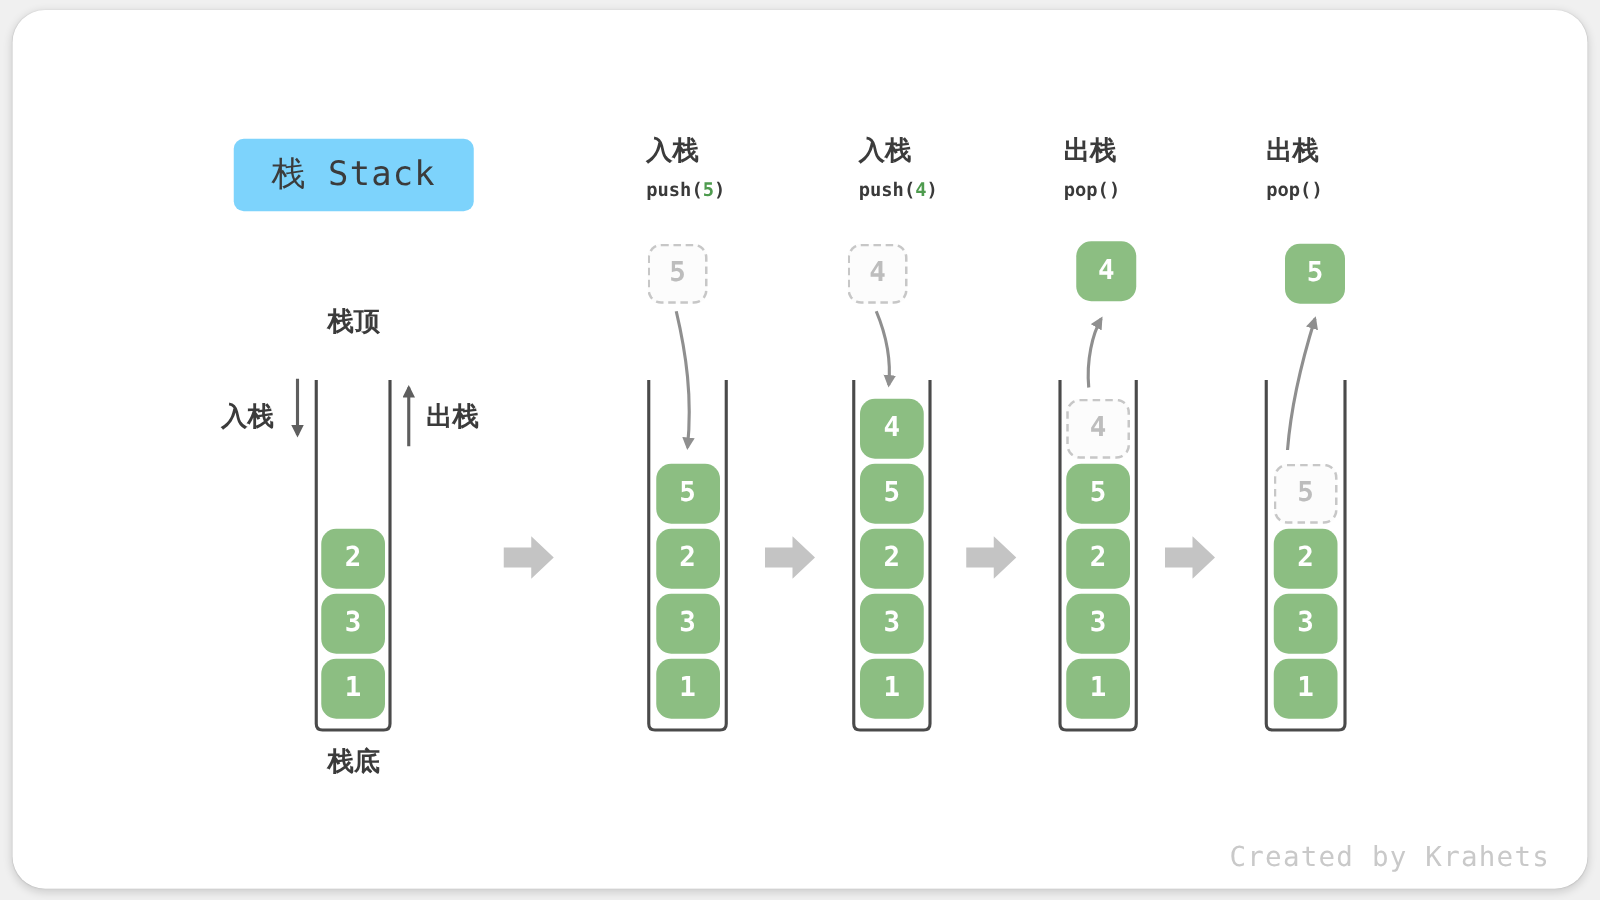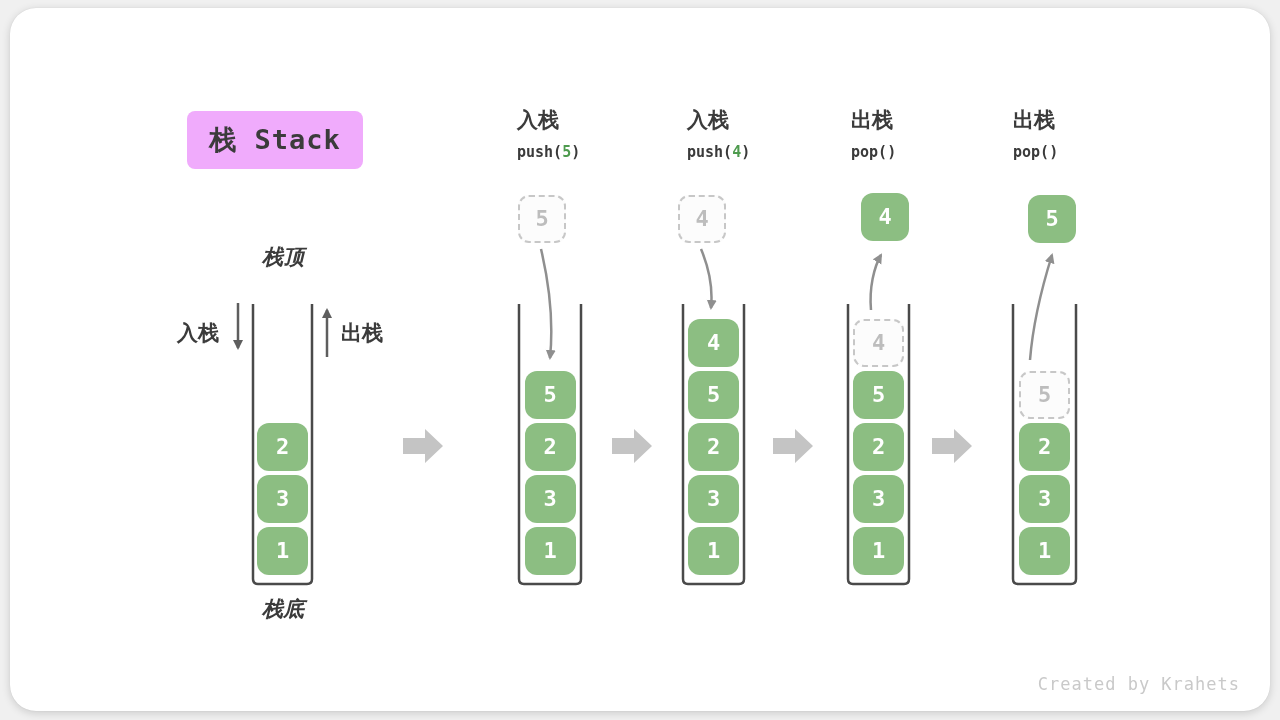--- a/index.html
+++ b/index.html
@@ -14,32 +14,32 @@
   .card {
     position: absolute; left: 10px; top: 8px;
     width: 1260px; height: 703px;
     background: #ffffff;
     border-radius: 26px;
     box-shadow: 0 2px 8px rgba(0,0,0,0.16), 0 0 1px rgba(0,0,0,0.12);
   }
 
   .title-badge {
     position: absolute; left: 187px; top: 111px;
-    width: 176px; height: 58px;
-    background: #f0abfc; border-radius: 8px;
-    color: #3b3b3b; font-size: 27px; font-weight: 700;
+    width: 192px; height: 58px;
+    background: #7dd3fc; border-radius: 8px;
+    color: #3b3b3b; font-size: 27px; font-weight: 400;
     font-family: "DejaVu Sans Mono", "Liberation Mono", monospace;
     text-align: center; line-height: 58px; letter-spacing: 1px;
   }
 
   .cn-label {
     position: absolute; color: #3b3b3b;
     font-size: 21px; font-weight: 700; white-space: nowrap;
   }
-  .center-x { transform: translateX(-50%); font-style: italic; }
+  .center-x { transform: translateX(-50%); }
 
   .op-label { position: absolute; }
   .op-cn { color: #3b3b3b; font-size: 21px; font-weight: 700; }
   .op-code {
     margin-top: 9px;
     color: #3a3a3a; font-size: 15px; font-weight: 600;
     font-family: "DejaVu Sans Mono", "Liberation Mono", monospace;
     white-space: nowrap;
   }
   .code-green { color: #4e9b4e; font-weight: 700; }
@@ -55,21 +55,21 @@
     background: #fcfcfc;
     border: 2px dashed #c7c7c7;
     color: #bdbdbd;
     line-height: 44px;
     border-radius: 11px;
   }
   .cell.floating { width: 48px; }
 
   .watermark {
     position: absolute; right: 40px; top: 674px;
-    color: #c9c9c9; font-size: 17px;
+    color: #c9c9c9; font-size: 22px;
     font-family: "DejaVu Sans Mono", "Liberation Mono", monospace;
     letter-spacing: 1px;
   }
 
   svg.overlay { position: absolute; left: 0; top: 0; pointer-events: none; }
 </style>
 </head>
 <body>
 
 <div id="canvas">

